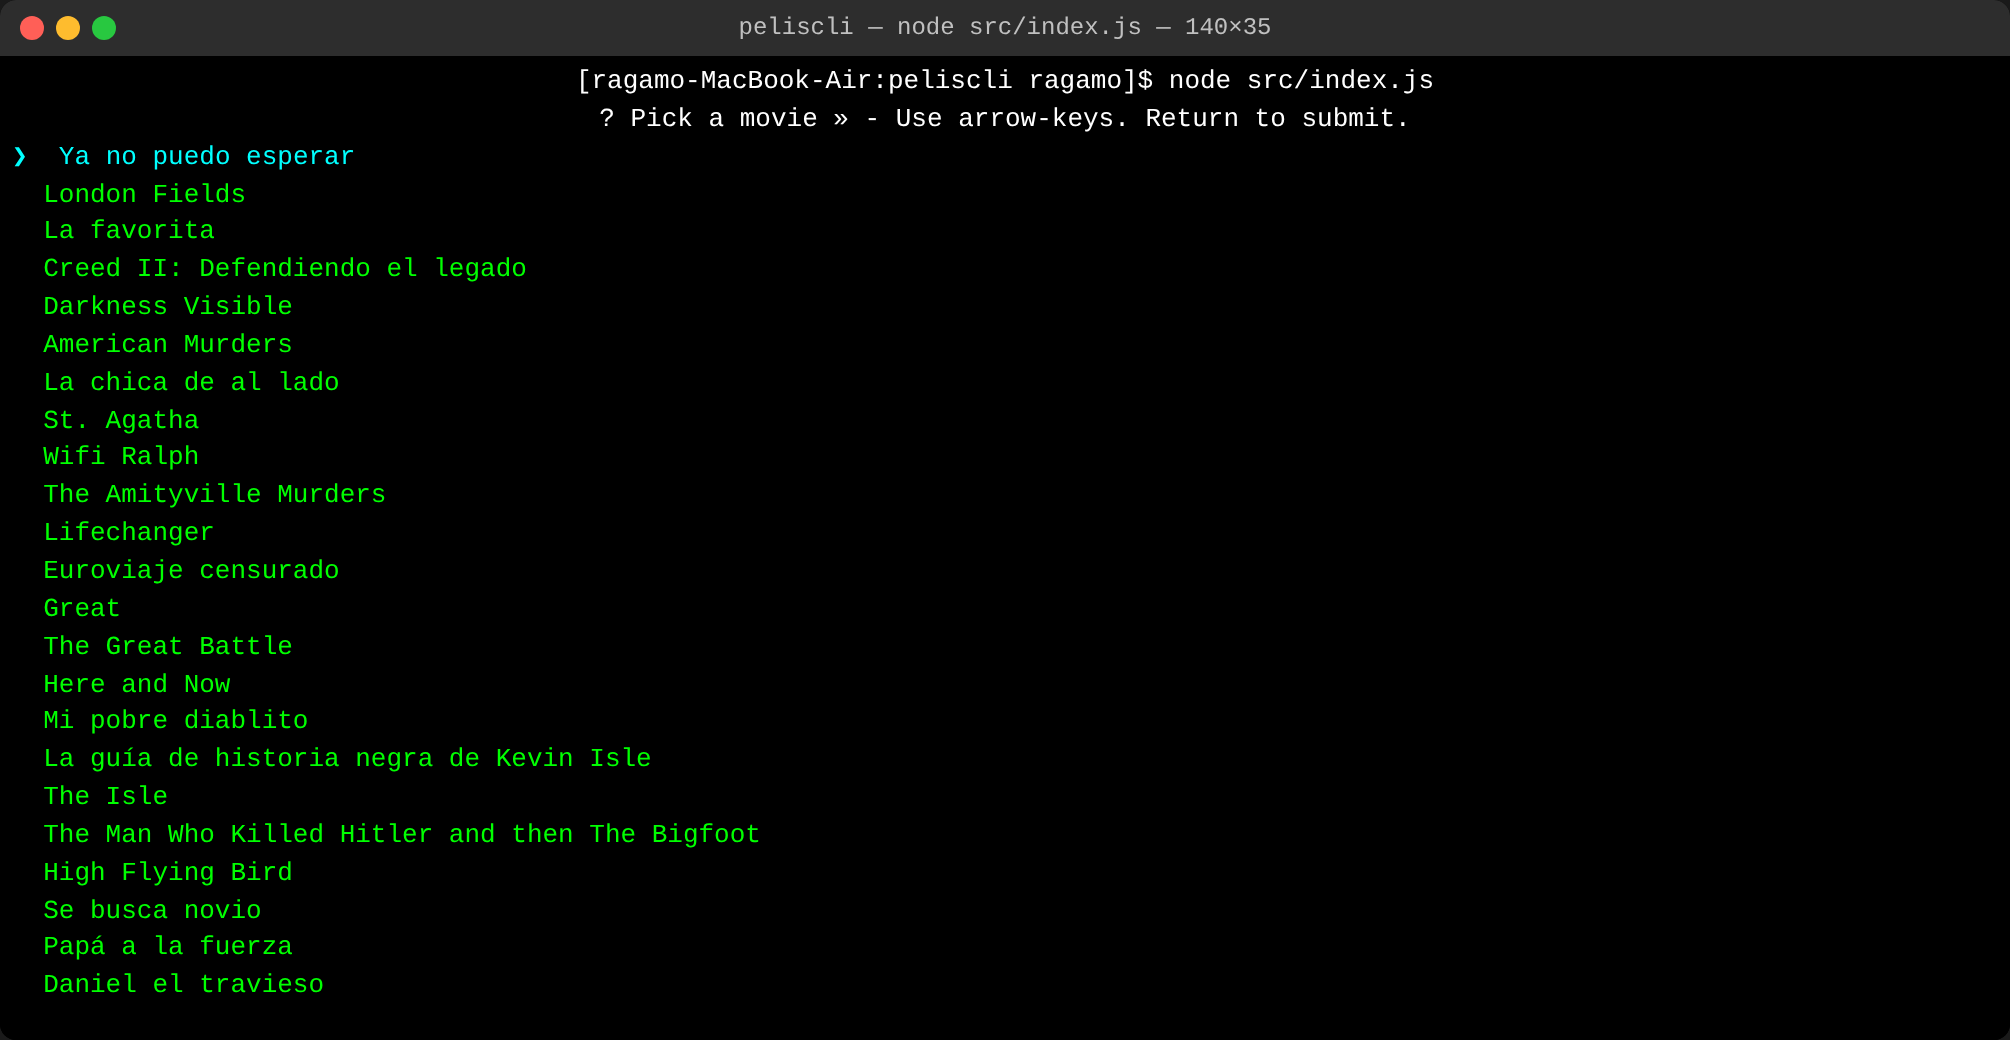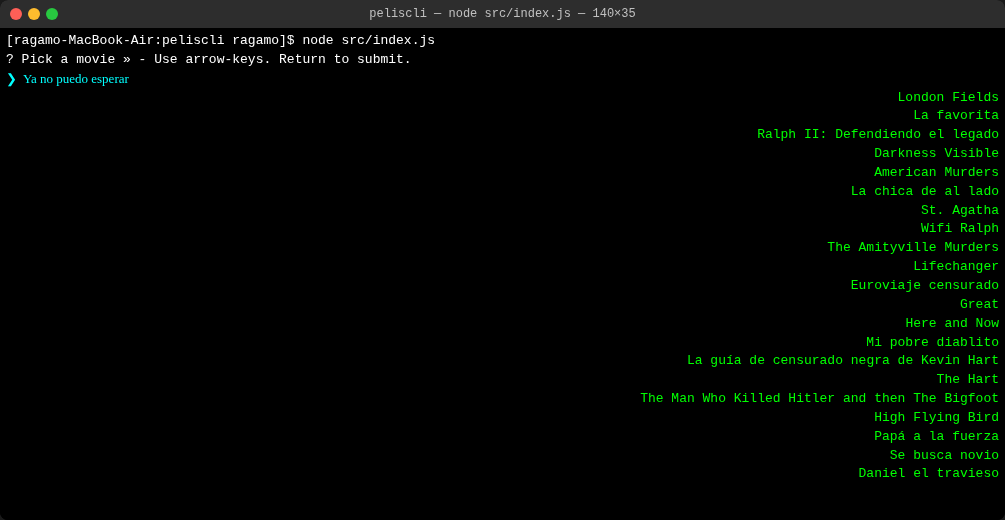--- a/index.html
+++ b/index.html
@@ -71,26 +71,25 @@
       color: #00ff00;
       font-size: 13px;
       line-height: 1.4;
     }
 
     .line {
       white-space: pre;
       line-height: 1.45;
     }
 
-    .line-white { color: #ffffff; }
-    .line-green { color: #00ff00; text-align: right; }
+    .line-white { color: #ffffff; text-align: center; }
+    .line-green { color: #00ff00; }
 
     .selected-item {
       color: #00ffff;
-      font-family: Liberation Serif, serif;
     }
   </style>
 </head>
 <body>
 
 <div class="window">
   <div class="titlebar">
     <div class="traffic-lights">
       <div class="traffic-light tl-close"></div>
       <div class="traffic-light tl-minimize"></div>
@@ -98,34 +97,35 @@
     </div>
     <span class="titlebar-title">peliscli — node src/index.js — 140×35</span>
   </div>
   <div class="terminal-content">
     <div class="line line-white">[ragamo-MacBook-Air:peliscli ragamo]$ node src/index.js</div>
     <div class="line line-white">? Pick a movie » - Use arrow-keys. Return to submit.</div>
     <div class="line selected-item">❯  Ya no puedo esperar</div>
     <div id="items-container">
         <div class="line line-green">  London Fields</div>
         <div class="line line-green">  La favorita</div>
-        <div class="line line-green">  Ralph II: Defendiendo el legado</div>
+        <div class="line line-green">  Creed II: Defendiendo el legado</div>
         <div class="line line-green">  Darkness Visible</div>
         <div class="line line-green">  American Murders</div>
         <div class="line line-green">  La chica de al lado</div>
         <div class="line line-green">  St. Agatha</div>
         <div class="line line-green">  Wifi Ralph</div>
         <div class="line line-green">  The Amityville Murders</div>
         <div class="line line-green">  Lifechanger</div>
         <div class="line line-green">  Euroviaje censurado</div>
         <div class="line line-green">  Great</div>
+        <div class="line line-green">  The Great Battle</div>
         <div class="line line-green">  Here and Now</div>
         <div class="line line-green">  Mi pobre diablito</div>
-        <div class="line line-green">  La guía de censurado negra de Kevin Hart</div>
-        <div class="line line-green">  The Hart</div>
+        <div class="line line-green">  La guía de historia negra de Kevin Isle</div>
+        <div class="line line-green">  The Isle</div>
         <div class="line line-green">  The Man Who Killed Hitler and then The Bigfoot</div>
         <div class="line line-green">  High Flying Bird</div>
+        <div class="line line-green">  Se busca novio</div>
         <div class="line line-green">  Papá a la fuerza</div>
-        <div class="line line-green">  Se busca novio</div>
         <div class="line line-green">  Daniel el travieso</div>
       </div>
   </div>
 </div>
 
 </body></html>

